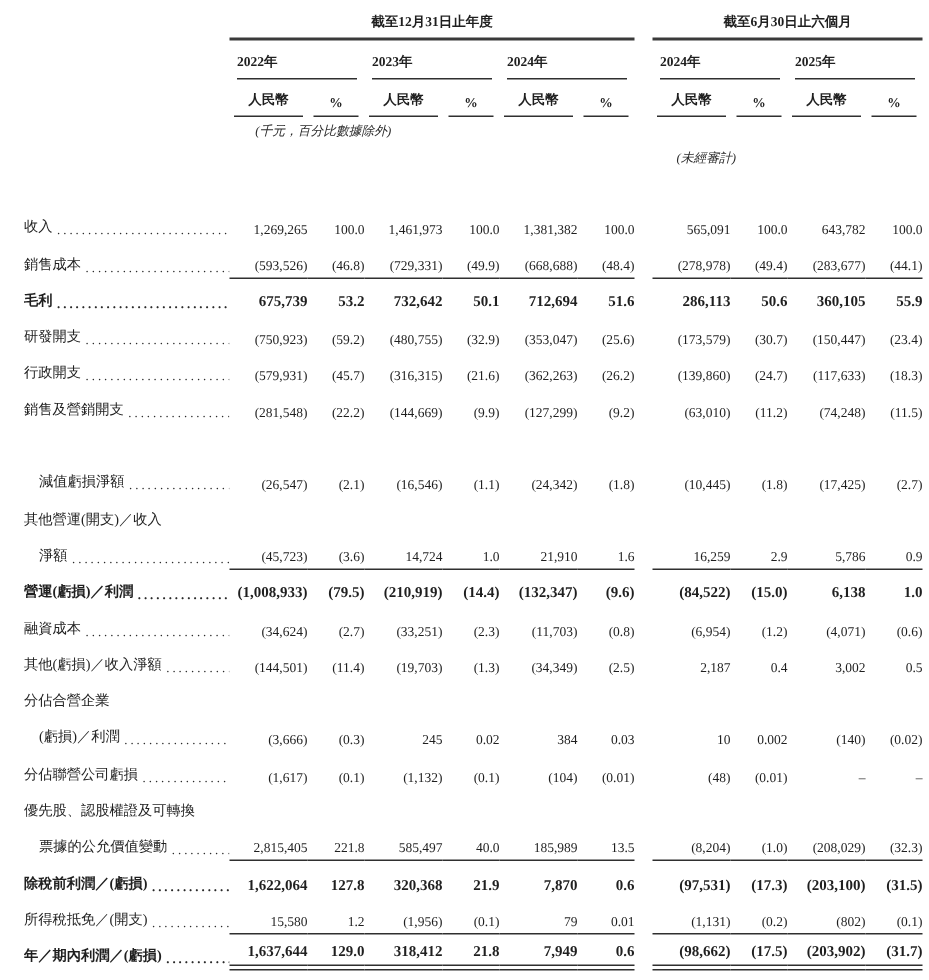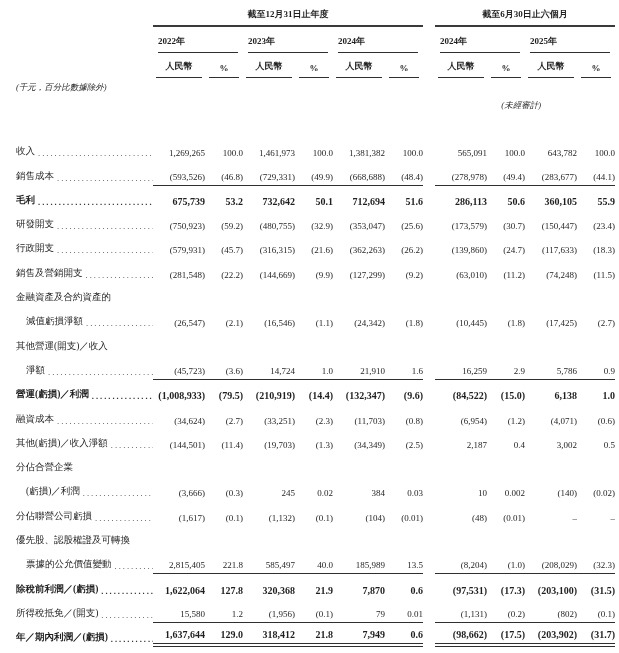--- a/index.html
+++ b/index.html
@@ -34,22 +34,22 @@
   .grp.g1{flex:0 0 270px;}
   .grp.g2{flex:0 0 180px;}
   .yearcell{box-sizing:border-box;flex:0 0 90px;padding:0 5px;}
   .yearcell .inner{display:block;font-weight:bold;font-size:9px;
        border-bottom:1px solid #2f2f2f;padding:8px 0 4px 0;}
   .subcell{box-sizing:border-box;border-bottom:1px solid #2f2f2f;font-weight:bold;
        font-size:9px;text-align:center;padding:7px 0 4px 0;}
   .subcell.cur{flex:0 0 46px;margin:0 3px;}
   .subcell.per{flex:0 0 30px;margin:0 4px;}
   .noterow{display:flex;font-style:italic;font-size:8.5px;color:#2a2a2a;}
-  .note-unit{flex:0 0 407px;text-align:left;padding:4px 8px 0 0;box-sizing:border-box;}
-  .note-unaudited{margin-left:435px;flex:0 0 90px;text-align:right;padding-top:6px;}
+  .note-unit{flex:0 0 407px;text-align:center;padding:4px 8px 0 0;box-sizing:border-box;}
+  .note-unaudited{margin-left:435px;flex:0 0 90px;text-align:left;padding-top:6px;}
   .body{margin-top:25px;}
 </style>
 </head>
 <body>
 
 <div class="page">
 
   <div class="hdr hdr-title-row">
     <div class="lblcol"></div>
     <div class="grp g1">截至12月31日止年度</div>
@@ -197,23 +197,20 @@
         <div class="pct">(9.9)</div>
         <div class="num">(127,299)</div>
         <div class="pct">(9.2)</div>
         <div class="gapcol"></div>
         <div class="num">(63,010)</div>
         <div class="pct">(11.2)</div>
         <div class="num">(74,248)</div>
         <div class="pct">(11.5)</div>
       </div>
       <div class="row">
-        <div class="lblcol">
-          <span class="lbl">金融資產及合約資產的</span>
-        </div>
         <div class="num" style="border: none;"></div>
         <div class="pct" style="border: none;"></div>
         <div class="num" style="border: none;"></div>
         <div class="pct" style="border: none;"></div>
         <div class="num" style="border: none;"></div>
         <div class="pct" style="border: none;"></div>
         <div class="gapcol"></div>
         <div class="num" style="border: none;"></div>
         <div class="pct" style="border: none;"></div>
         <div class="num" style="border: none;"></div>

